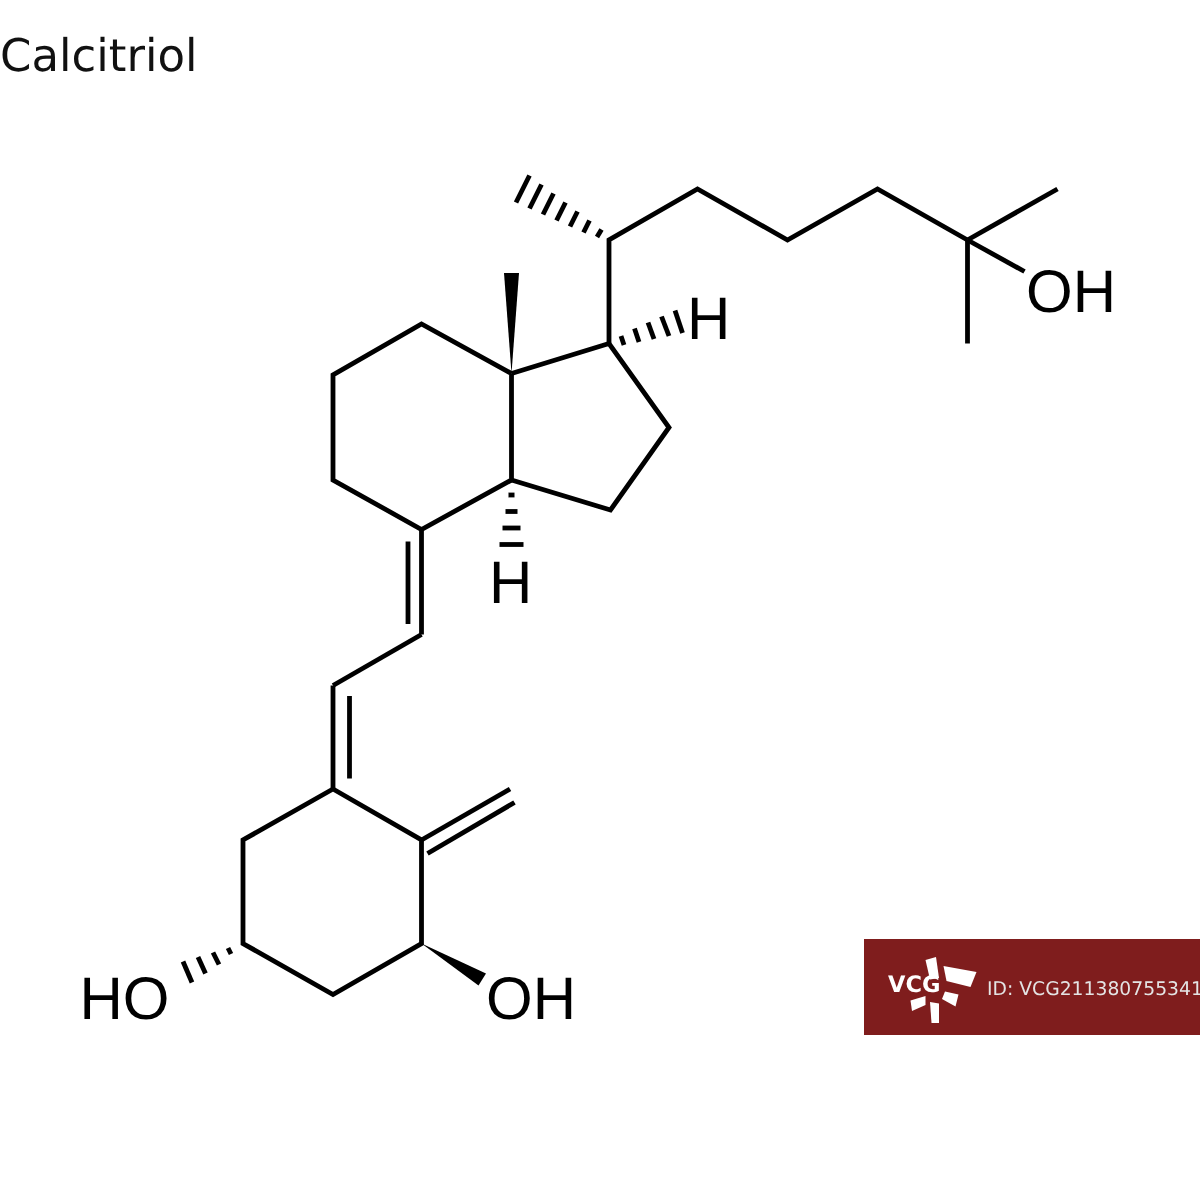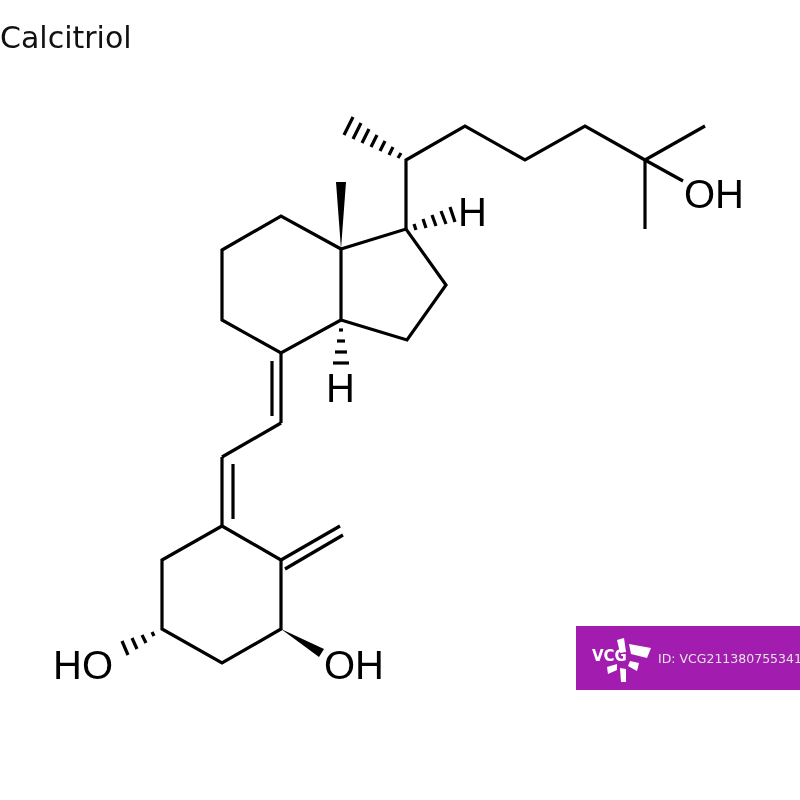--- a/index.html
+++ b/index.html
@@ -7,21 +7,21 @@
     .title {
       position: absolute; left: 0; top: 20px; width: 789px; text-align: left;
       font-family: "DejaVu Sans", sans-serif; font-size: 30px; color: #111; letter-spacing: 0px;
     }
     svg.mol { position: absolute; left: 0; top: 0; }
     .bond { stroke: #000; stroke-width: 3.2; fill: none; stroke-linecap: butt; stroke-linejoin: miter; }
     .hash { stroke: #000; stroke-width: 3.2; }
     .atom { font-family: "Liberation Sans", sans-serif; font-size: 40px; fill: #000; }
     .watermark {
       position: absolute; left: 576px; top: 626px; width: 224px; height: 64px;
-      background: #a21caf; display: flex; align-items: center;
+      background: #7f1d1d; display: flex; align-items: center;
     }
     .wm-logo { position: relative; width: 80px; height: 64px; }
     .wm-logo-text {
       position: absolute; left: 16px; top: 21px; font-family: "DejaVu Sans", sans-serif;
       font-weight: bold; font-size: 15px; color: #ffffff; letter-spacing: 0px;
     }
     .wm-id {
       font-family: "DejaVu Sans", sans-serif; font-size: 12.5px; color: #e4e4e4; margin-left: 2px;
       white-space: nowrap;
     }

